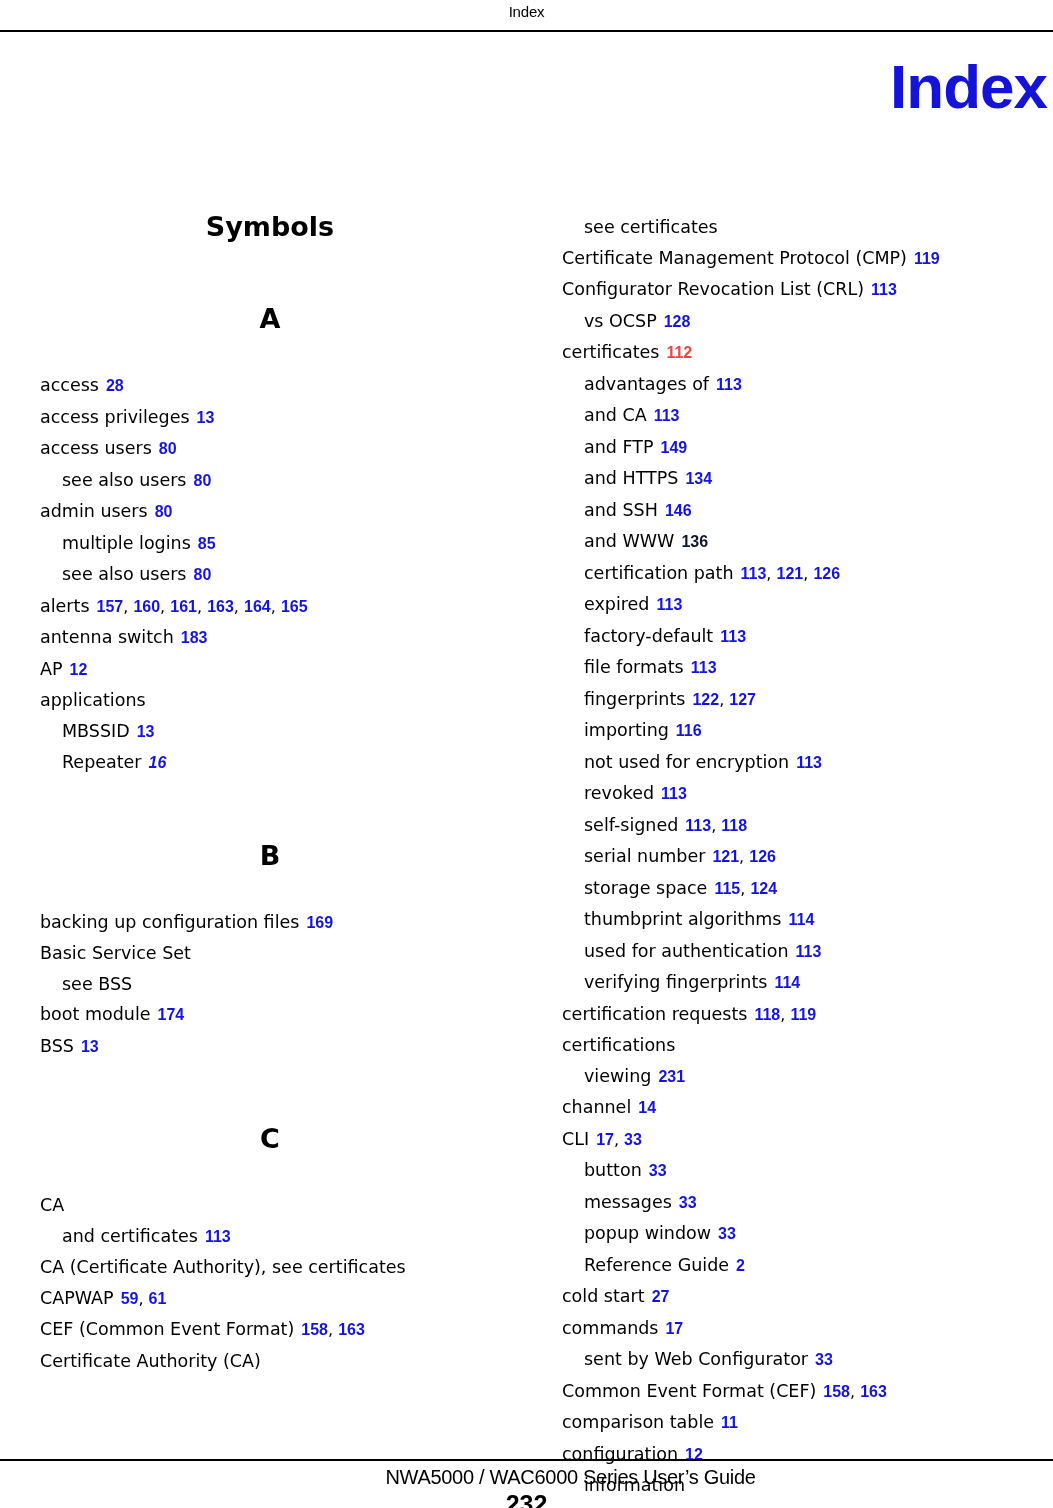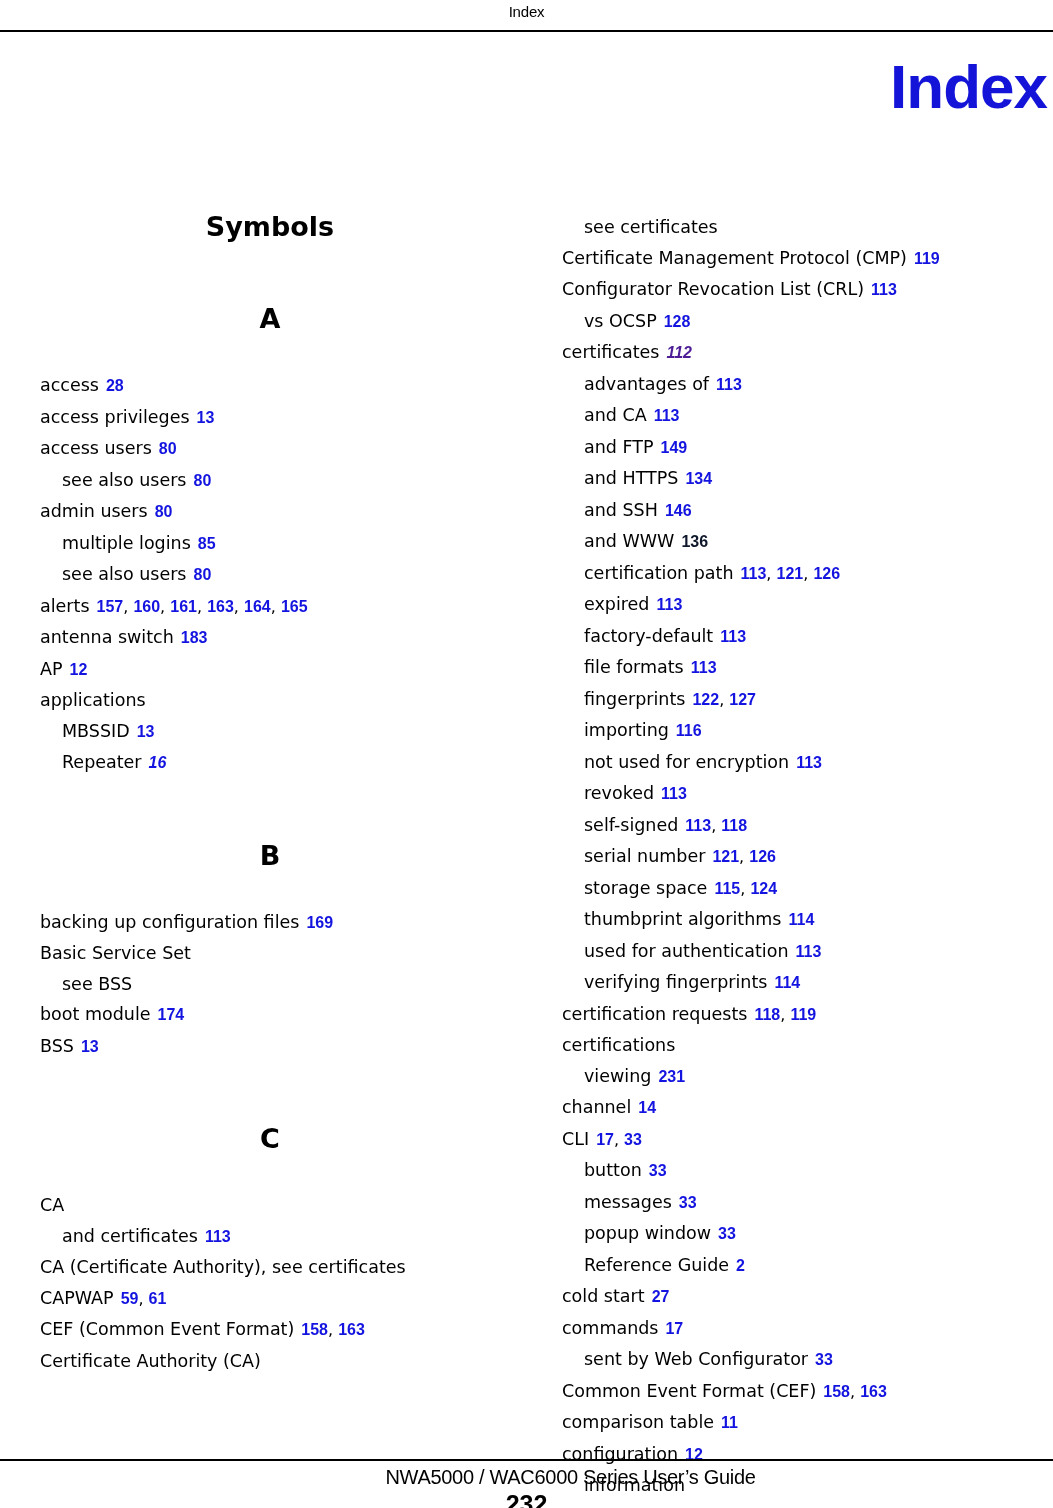--- a/index.html
+++ b/index.html
@@ -204,21 +204,21 @@
         <div class="entry level-1"><span class="term">CEF (Common Event Format)</span><span class="gap-before-pages"></span><span class="pages"><span style="color: rgb(20, 20, 224);">158</span><span class="sep">, </span><span style="color: rgb(20, 20, 224);">163</span></span></div>
         <div class="entry level-1"><span class="term">Certificate Authority (CA)</span></div>
       </div>
     </div>
   <div class="column" id="column-right">
       <div class="section">
         <div class="entry level-2"><span class="term">see certificates</span></div>
         <div class="entry level-1"><span class="term">Certificate Management Protocol (CMP)</span><span class="gap-before-pages"></span><span class="pages"><span style="color: rgb(20, 20, 224);">119</span></span></div>
         <div class="entry level-1"><span class="term">Configurator Revocation List (CRL)</span><span class="gap-before-pages"></span><span class="pages"><span style="color: rgb(20, 20, 224);">113</span></span></div>
         <div class="entry level-2"><span class="term">vs OCSP</span><span class="gap-before-pages"></span><span class="pages"><span style="color: rgb(20, 20, 224);">128</span></span></div>
-        <div class="entry level-1"><span class="term">certificates</span><span class="gap-before-pages"></span><span class="pages"><span style="color: #4c1d95; font-style: italic;">112</span></span></div>
+        <div class="entry level-1"><span class="term">certificates</span><span class="gap-before-pages"></span><span class="pages"><span style="color: #ef4444;">112</span></span></div>
         <div class="entry level-2"><span class="term">advantages of</span><span class="gap-before-pages"></span><span class="pages"><span style="color: rgb(20, 20, 224);">113</span></span></div>
         <div class="entry level-2"><span class="term">and CA</span><span class="gap-before-pages"></span><span class="pages"><span style="color: rgb(20, 20, 224);">113</span></span></div>
         <div class="entry level-2"><span class="term">and FTP</span><span class="gap-before-pages"></span><span class="pages"><span style="color: rgb(20, 20, 224);">149</span></span></div>
         <div class="entry level-2"><span class="term">and HTTPS</span><span class="gap-before-pages"></span><span class="pages"><span style="color: rgb(20, 20, 224);">134</span></span></div>
         <div class="entry level-2"><span class="term">and SSH</span><span class="gap-before-pages"></span><span class="pages"><span style="color: rgb(20, 20, 224);">146</span></span></div>
         <div class="entry level-2"><span class="term">and WWW</span><span class="gap-before-pages"></span><span class="pages"><span style="color: #0f172a;">136</span></span></div>
         <div class="entry level-2"><span class="term">certification path</span><span class="gap-before-pages"></span><span class="pages"><span style="color: rgb(20, 20, 224);">113</span><span class="sep">, </span><span style="color: rgb(20, 20, 224);">121</span><span class="sep">, </span><span style="color: rgb(20, 20, 224);">126</span></span></div>
         <div class="entry level-2"><span class="term">expired</span><span class="gap-before-pages"></span><span class="pages"><span style="color: rgb(20, 20, 224);">113</span></span></div>
         <div class="entry level-2"><span class="term">factory-default</span><span class="gap-before-pages"></span><span class="pages"><span style="color: rgb(20, 20, 224);">113</span></span></div>
         <div class="entry level-2"><span class="term">file formats</span><span class="gap-before-pages"></span><span class="pages"><span style="color: rgb(20, 20, 224);">113</span></span></div>

